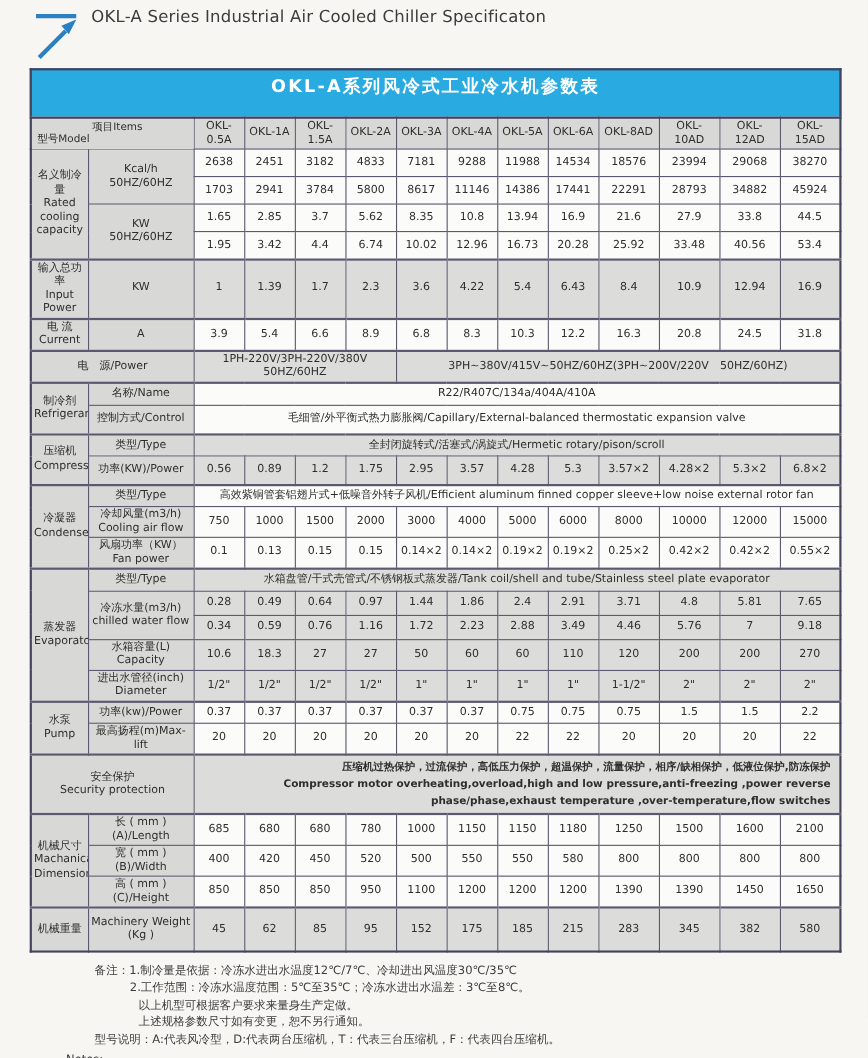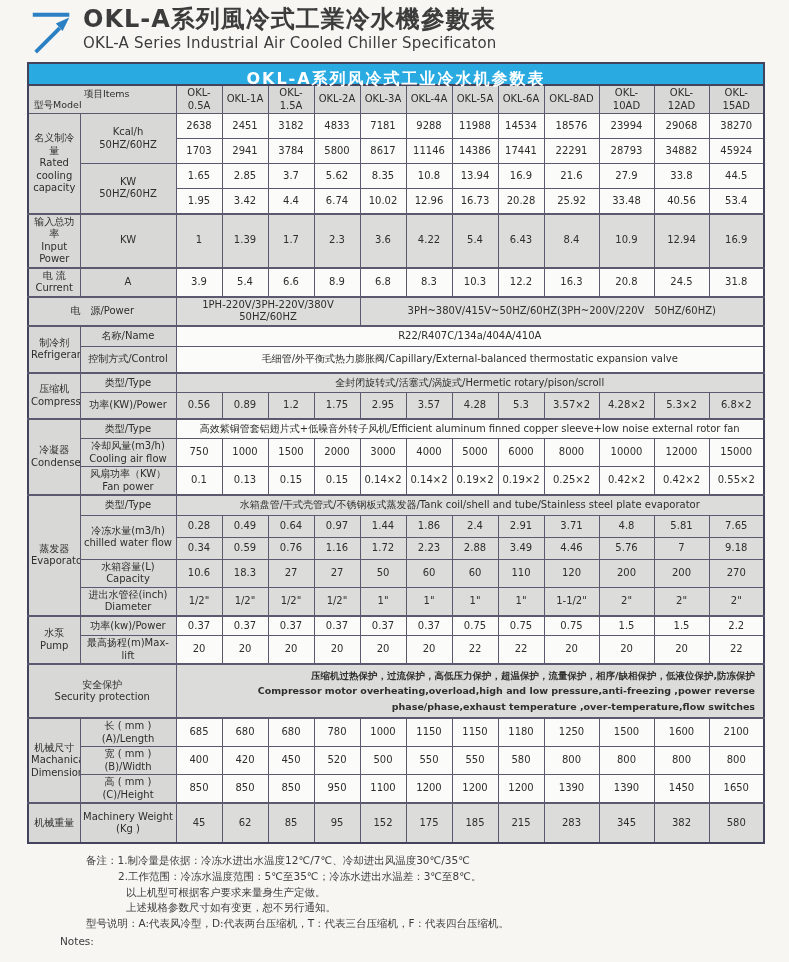--- a/index.html
+++ b/index.html
@@ -12,21 +12,21 @@
   .hdr { display:flex; align-items:flex-start; padding:6px 0 0 27px; height:60px; }
   .logo { width:50px; height:50px; flex:0 0 50px; margin-top:2px; }
   .hdr-titles { margin-left:6px; }
   .hdr-titles h1 { font-size:24px; font-weight:700; color:#3c3c3c; letter-spacing:1px; line-height:1.15; }
   .hdr-titles h2 { font-size:15px; font-weight:400; color:#3c3c3c; letter-spacing:0.2px; }
   
   .tbl-wrap { margin:2px 24px 0 27px; }
   .tbl-title {
     background:#29abe2; color:#ffffff; text-align:center;
     font-size:16px; font-weight:700; letter-spacing:2px;
-    height:22px; line-height:29px;
+    height:44px; line-height:29px;
     border:2px solid #44435c; border-bottom:none;
   }
   table.spec {
     border-collapse:collapse; table-layout:fixed; width:736px;
     border:2px solid #44435c;
   }
   col.c-cat { width:52px; } col.c-item { width:96px; }
   col.c-d { width:46px; } col.c-w { width:55px; }
   td {
     border:1px solid #5a5970; text-align:center; vertical-align:middle;
@@ -86,21 +86,20 @@
 
 <div class="page" data-name="spec-sheet-page">
 
   <div class="hdr" data-name="page-header">
     <svg class="logo" viewBox="0 0 52 52" data-name="trend-arrow-logo-icon">
       <path d="M6 7 H44" stroke="#2b7fc3" stroke-width="4" fill="none"></path>
       <path d="M9 46 L34 21" stroke="#2b7fc3" stroke-width="4" fill="none"></path>
       <polygon points="44,10 37,24 30,16" fill="#2b7fc3"></polygon>
     </svg>
     <div class="hdr-titles" data-name="page-titles">
-      <h1 data-name="page-title-zh">OKL-A系列風冷式工業冷水機參數表</h1>
       <h2 data-name="page-title-en">OKL-A Series Industrial Air Cooled Chiller Specificaton</h2>
     </div>
   </div>
 
   <div class="tbl-wrap" data-name="spec-table-wrap">
     <div class="tbl-title" data-name="table-title-bar">OKL-A系列风冷式工业冷水机参数表</div>
     <table class="spec" data-name="spec-table">
       <colgroup data-name="spec-table-colgroup">
         <col class="c-cat">
           <col class="c-item">

